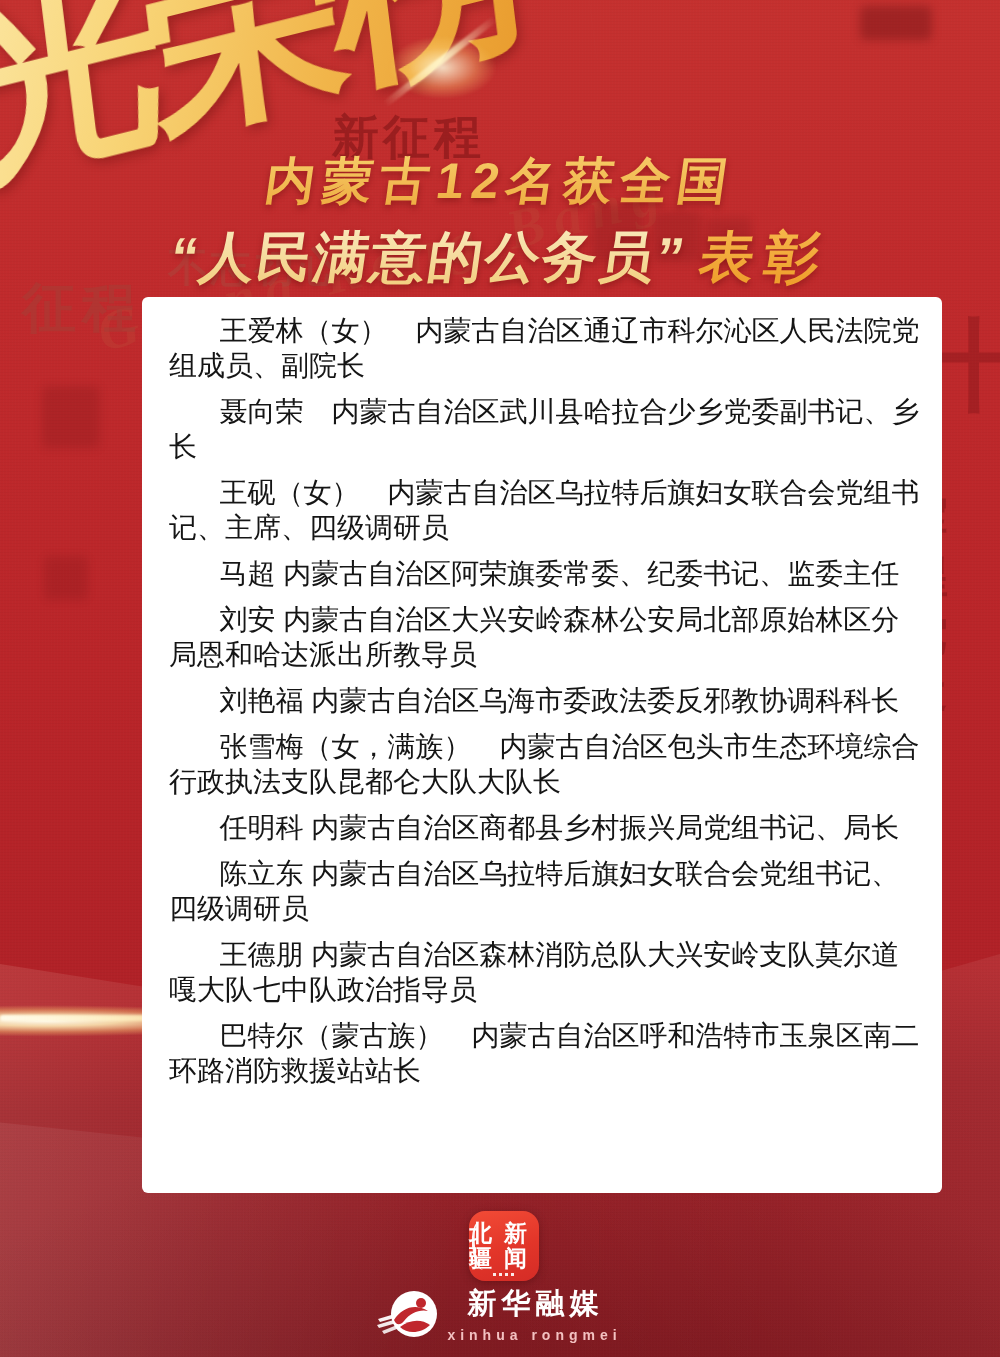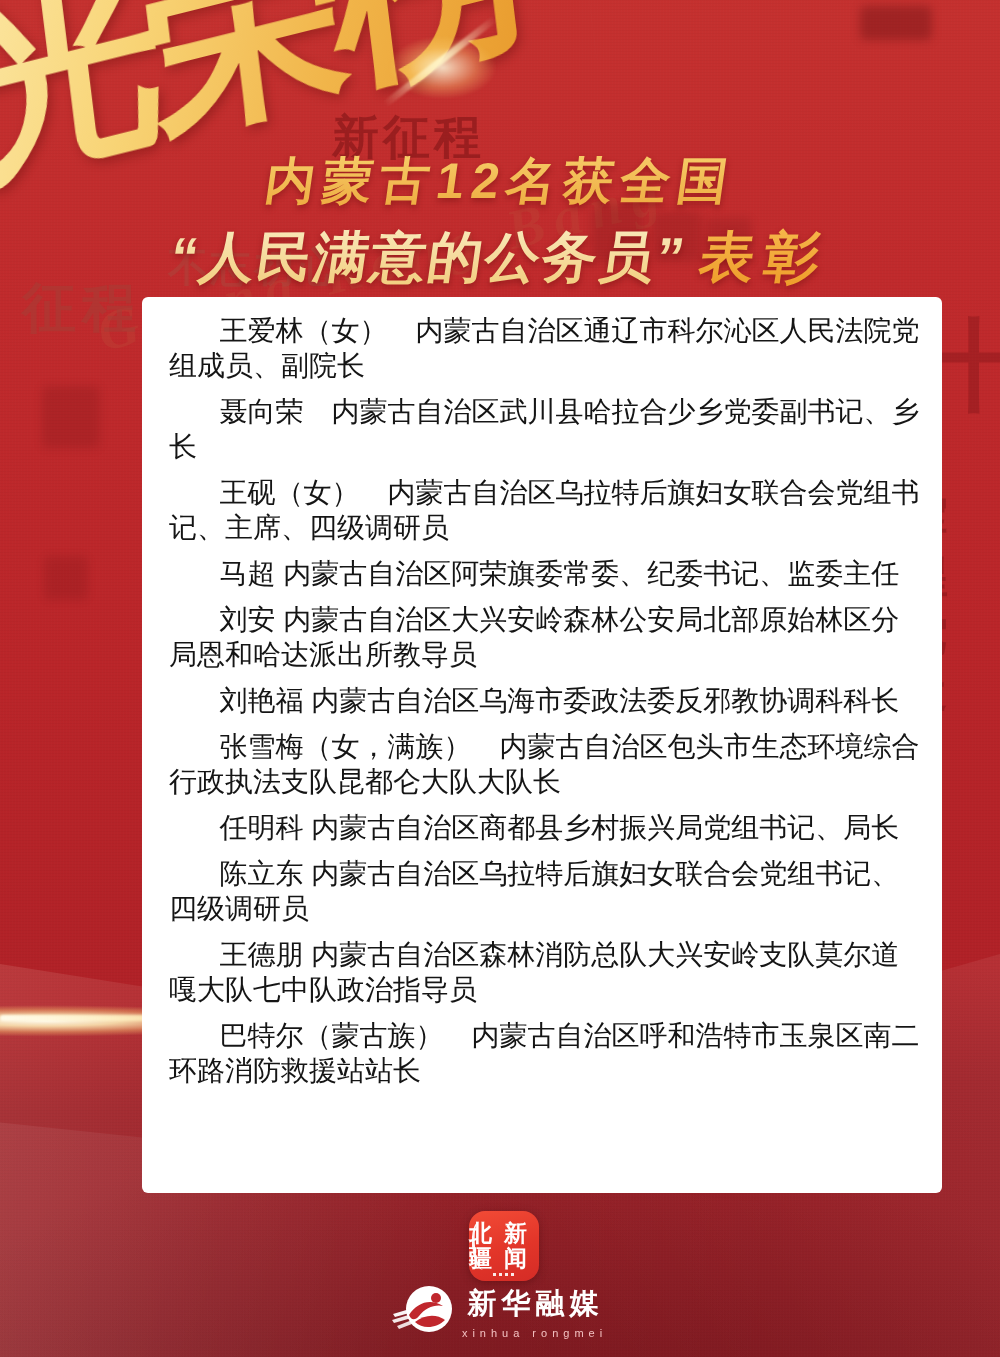--- a/index.html
+++ b/index.html
@@ -92,24 +92,24 @@
       box-shadow:0 2px 8px rgba(60,0,0,.35);
       display:flex;flex-direction:row;align-items:center;justify-content:center;}
   .badge span{font-size:23px;line-height:25px;font-weight:800;color:#ffffff;letter-spacing:2px;}
   .badge-swoosh{position:absolute;left:3px;top:11px;width:12px;height:48px;
       border-left:3px solid rgba(255,255,255,.95);border-radius:60% 0 0 60% / 50% 0 0 50%;
       transform:rotate(-5deg);}
   .badge-dots{position:absolute;bottom:5px;left:24px;width:22px;height:3px;
       background:repeating-linear-gradient(90deg,#fff 0 3px,transparent 3px 6px);opacity:.9;}
 
   .brand{position:absolute;left:0;right:0;top:1284px;z-index:3;
-      display:flex;align-items:flex-start;justify-content:center;gap:7px;}
+      display:flex;align-items:center;justify-content:center;gap:7px;}
   .brand-text{display:flex;flex-direction:column;align-items:center;}
   .brand-cn{font-size:29px;font-weight:800;color:#ffffff;letter-spacing:5px;}
-  .brand-en{font-size:11px;font-weight:normal;color:#f3c1c1;letter-spacing:5px;margin-top:3px;
+  .brand-en{font-size:14px;font-weight:bold;color:#f3c1c1;letter-spacing:5px;margin-top:3px;
       align-self:flex-end;padding-right:2px;}
 </style>
 </head>
 <body>
 
 <div class="poster">
 
   <div class="bg"></div>
   <div class="beam beam1"></div>
   <div class="beam beam2"></div>

